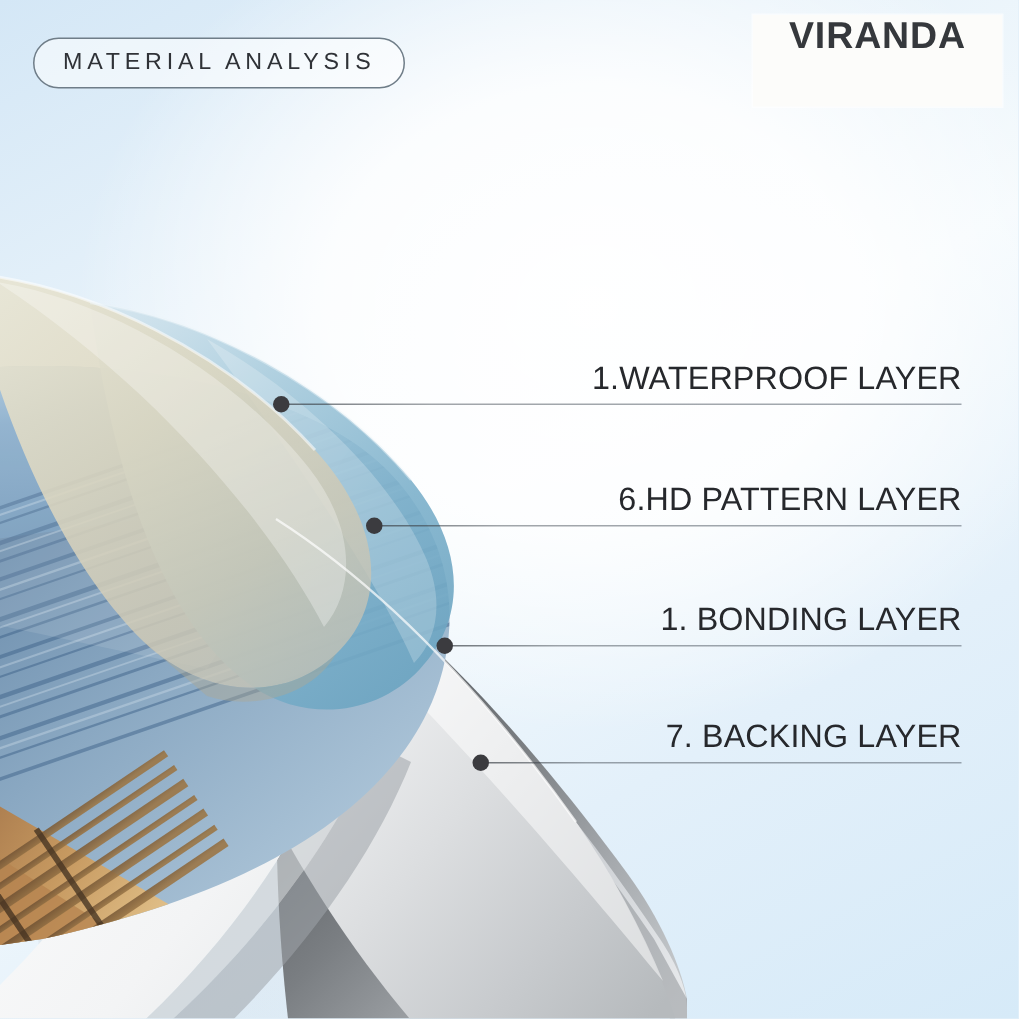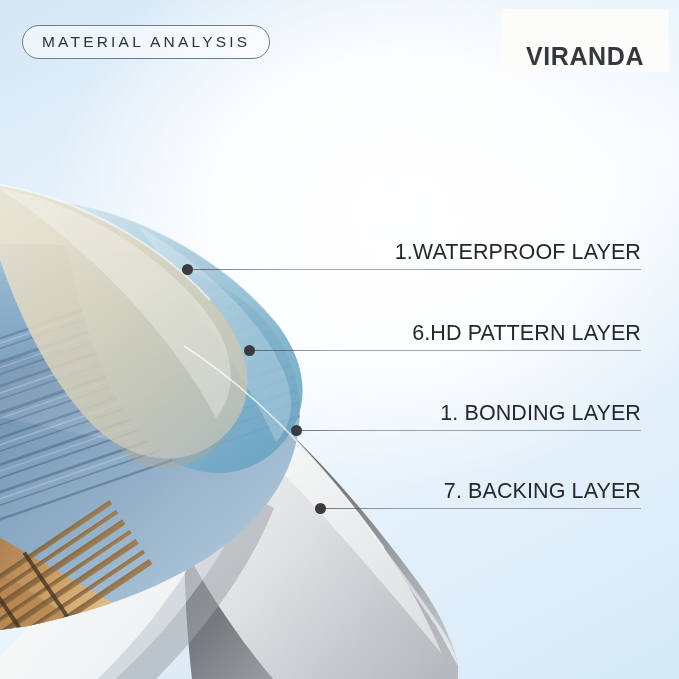--- a/index.html
+++ b/index.html
@@ -28,21 +28,21 @@
     font-size:15.5px;letter-spacing:3.2px;color:#2f3237;font-weight:400;
     white-space:nowrap;
   }
   .headline{
     position:absolute;left:24px;top:68px;width:430px;
     font-size:36.5px;line-height:1.13;font-weight:700;
     letter-spacing:.2px;color:#36393d;white-space:pre-line;
   }
   .logo-box{
     position:absolute;left:502px;top:10px;width:166px;height:61px;
-    background:#fcfcfa;display:flex;align-items:flex-end;justify-content:center;
+    background:#fcfcfa;display:flex;align-items:flex-start;justify-content:center;
     box-shadow:0 0 0 1px rgba(255,255,255,.6);
   }
   .logo-box span{
     font-size:25px;font-weight:700;color:#35383c;letter-spacing:.6px;
   }
 
   
   .callout{position:absolute;height:0;}
   .callout .rule{
     position:absolute;left:0;top:0;height:1px;width:100%;

